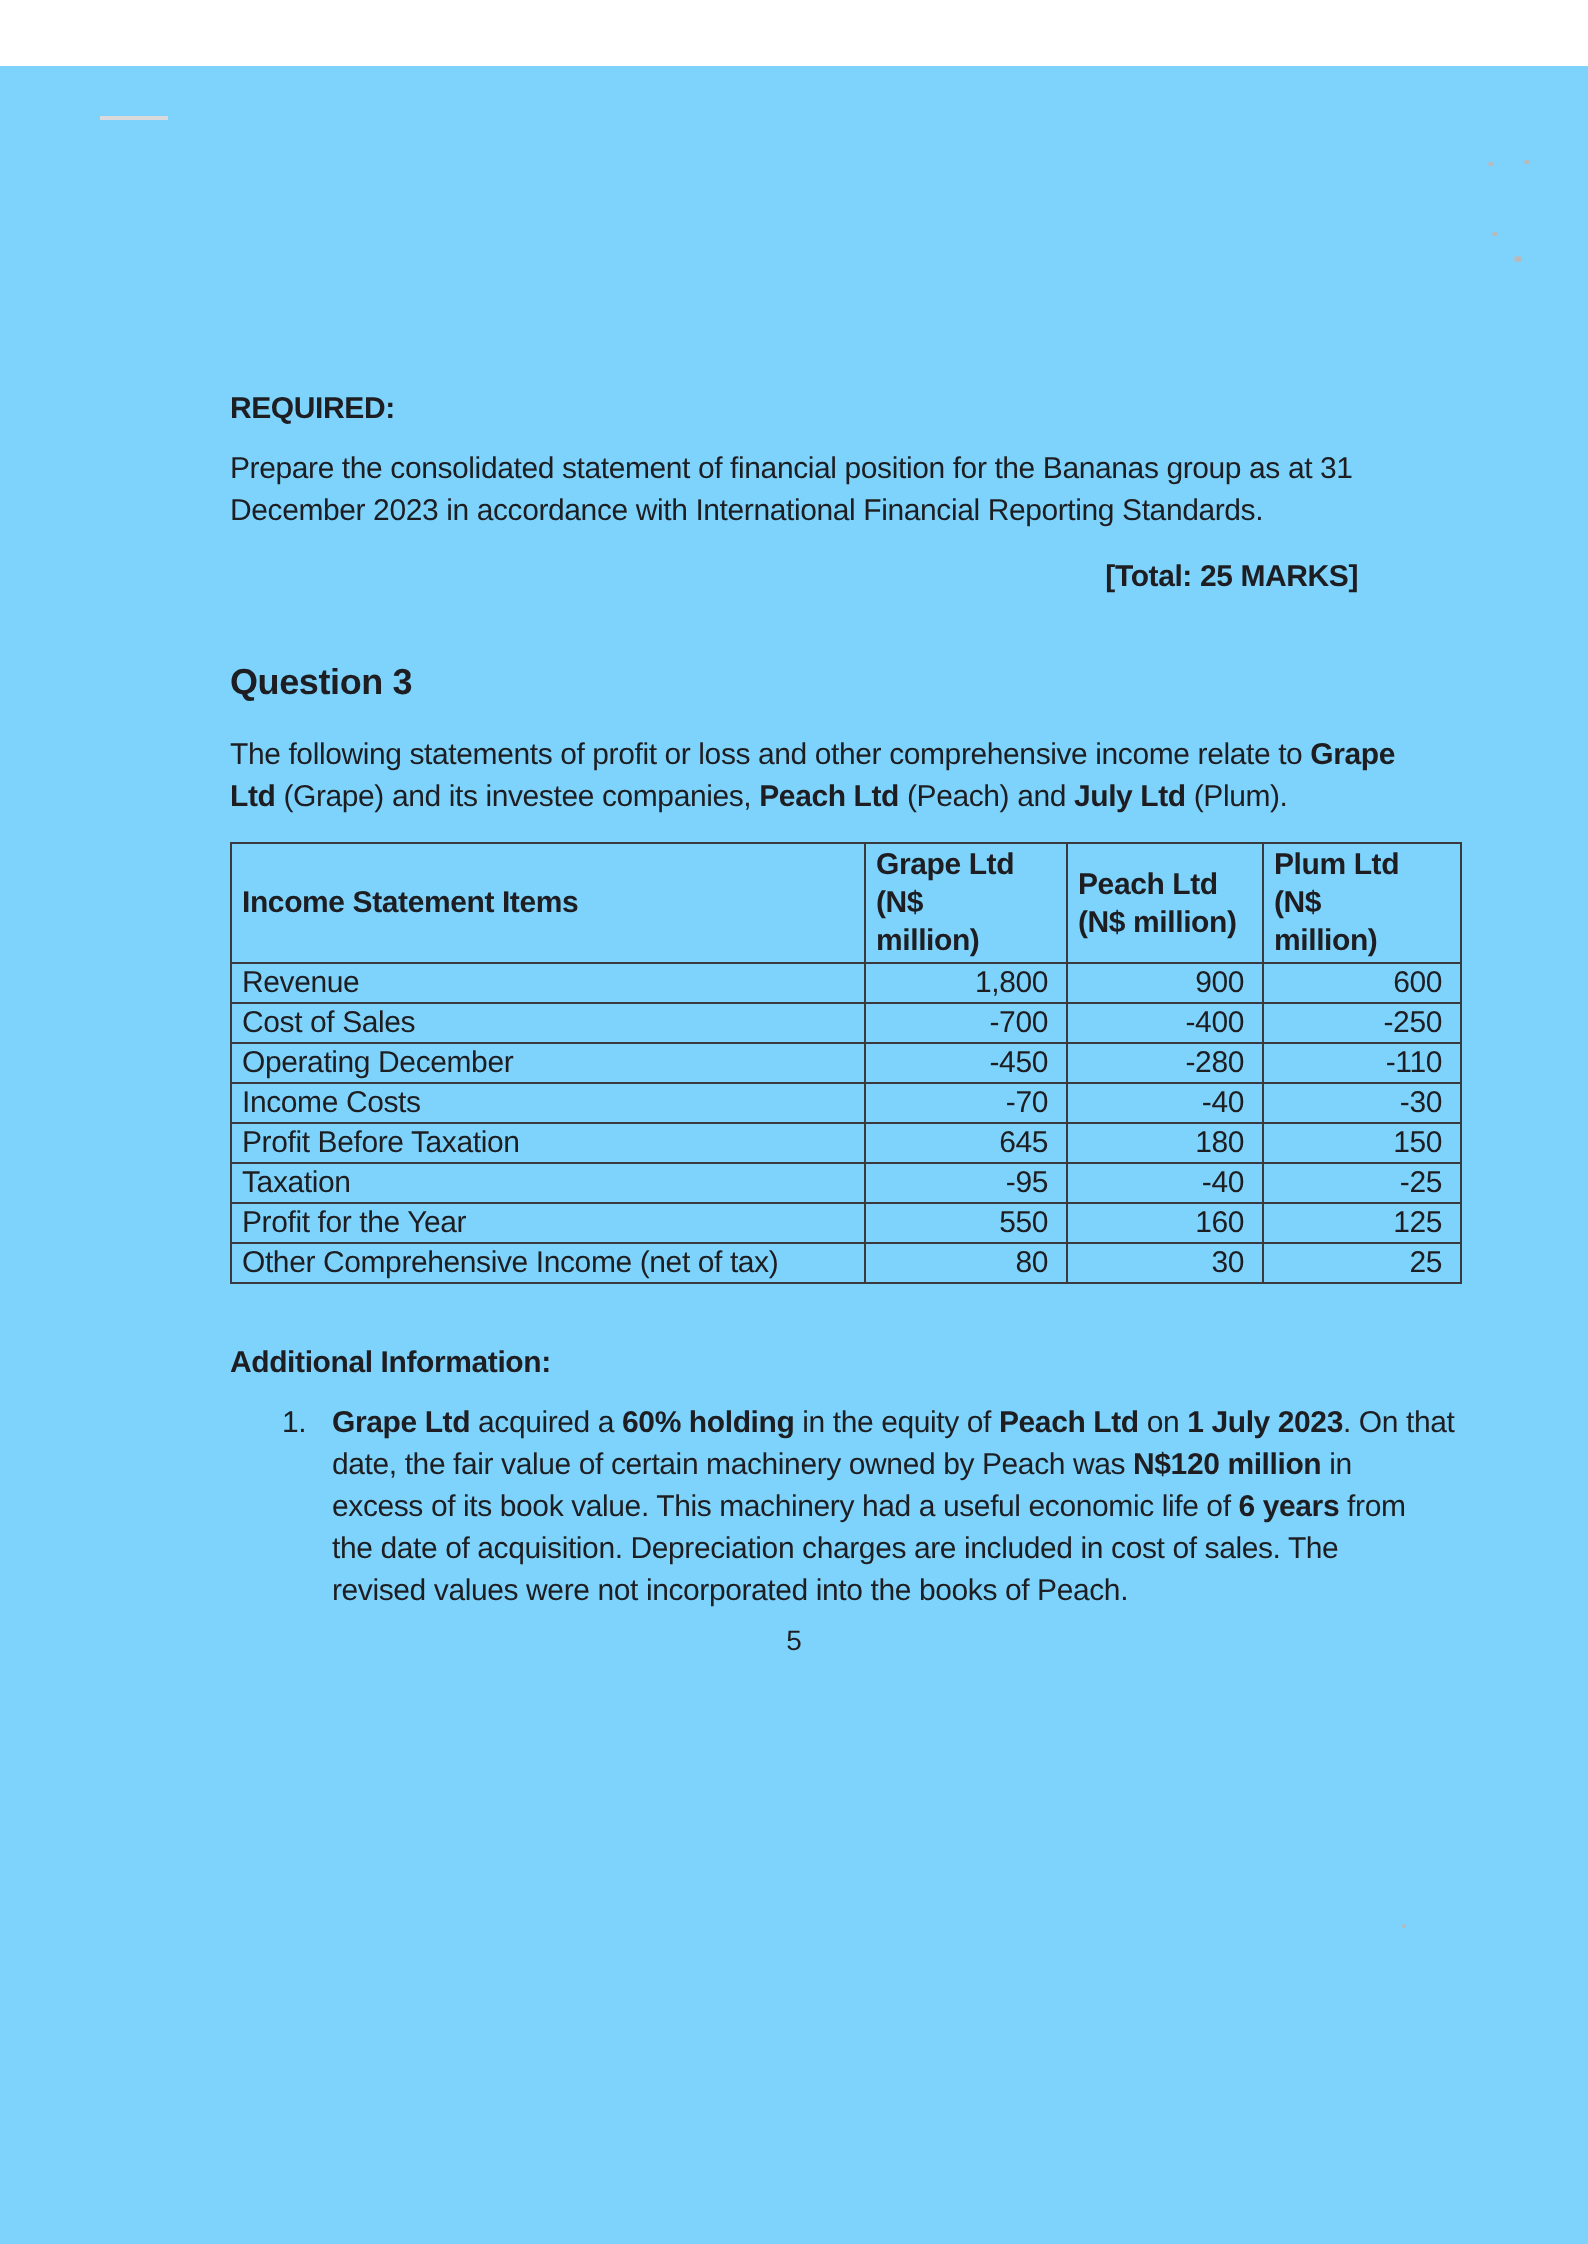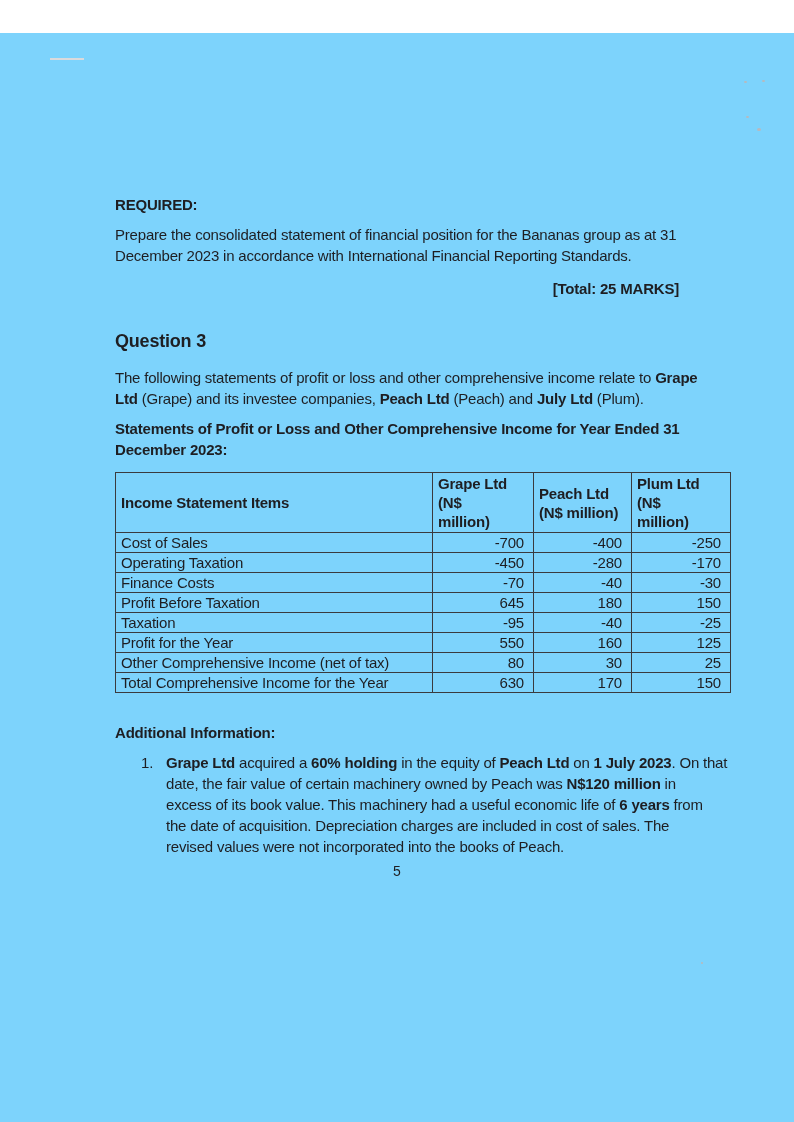--- a/index.html
+++ b/index.html
@@ -59,22 +59,20 @@
 December 2023 in accordance with International Financial Reporting Standards.</span></p>
 
 
     <p class="txt bold align-right mt-total">[Total: 25 MARKS]</p>
 
     <p class="q3-heading">Question 3</p>
 
     <p class="txt mt-intro"><span>The following statements of profit or loss and other comprehensive income relate to </span><span class="bold">Grape
 Ltd</span><span> (Grape) and its investee companies, </span><span class="bold">Peach Ltd</span><span> (Peach) and </span><span class="bold">July Ltd</span><span> (Plum).</span></p>
 
-    <p class="txt mt-title"><span class="bold">Statements of Profit or Loss and Other Comprehensive Income for Year Ended 31
-December 2023:</span></p>
 
     <table class="income">
       <colgroup>
         <col style="width:317px">
         <col style="width:101px">
         <col style="width:98px">
         <col style="width:99px">
       </colgroup>
       <thead>
         <tr>
@@ -82,33 +80,39 @@
           <th>Grape Ltd (N$
 million)</th>
           <th>Peach Ltd
 (N$ million)</th>
           <th>Plum Ltd (N$
 million)</th>
         </tr>
       </thead>
       <tbody>
           <tr>
+            <td>Revenue</td>
+            <td class="num">1,800</td>
+            <td class="num">900</td>
+            <td class="num">600</td>
+          </tr>
+          <tr>
             <td>Cost of Sales</td>
             <td class="num">-700</td>
             <td class="num">-400</td>
             <td class="num">-250</td>
           </tr>
           <tr>
-            <td>Operating Taxation</td>
+            <td>Operating December</td>
             <td class="num">-450</td>
             <td class="num">-280</td>
-            <td class="num">-170</td>
+            <td class="num">-110</td>
           </tr>
           <tr>
-            <td>Finance Costs</td>
+            <td>Income Costs</td>
             <td class="num">-70</td>
             <td class="num">-40</td>
             <td class="num">-30</td>
           </tr>
           <tr>
             <td>Profit Before Taxation</td>
             <td class="num">645</td>
             <td class="num">180</td>
             <td class="num">150</td>
           </tr>
@@ -123,26 +127,20 @@
             <td class="num">550</td>
             <td class="num">160</td>
             <td class="num">125</td>
           </tr>
           <tr>
             <td>Other Comprehensive Income (net of tax)</td>
             <td class="num">80</td>
             <td class="num">30</td>
             <td class="num">25</td>
           </tr>
-          <tr>
-            <td>Total Comprehensive Income for the Year</td>
-            <td class="num">630</td>
-            <td class="num">170</td>
-            <td class="num">150</td>
-          </tr>
         </tbody>
     </table>
 
     <p class="txt bold mt-additional">Additional Information:</p>
 
     <div class="list-item">
       <span class="list-marker">1.</span>
       <div class="txt list-text"><span class="bold">Grape Ltd</span><span> acquired a </span><span class="bold">60% holding</span><span> in the equity of </span><span class="bold">Peach Ltd</span><span> on </span><span class="bold">1 July 2023</span><span>. On that
 date, the fair value of certain machinery owned by Peach was </span><span class="bold">N$120 million</span><span> in
 excess of its book value. This machinery had a useful economic life of </span><span class="bold">6 years</span><span> from

